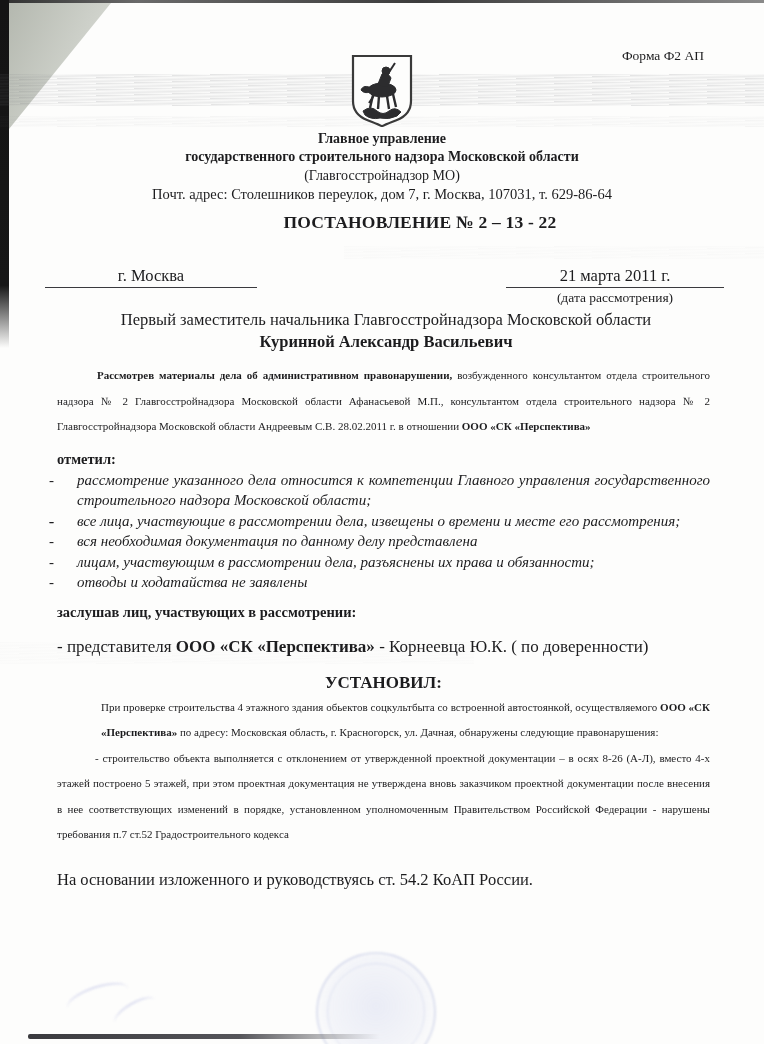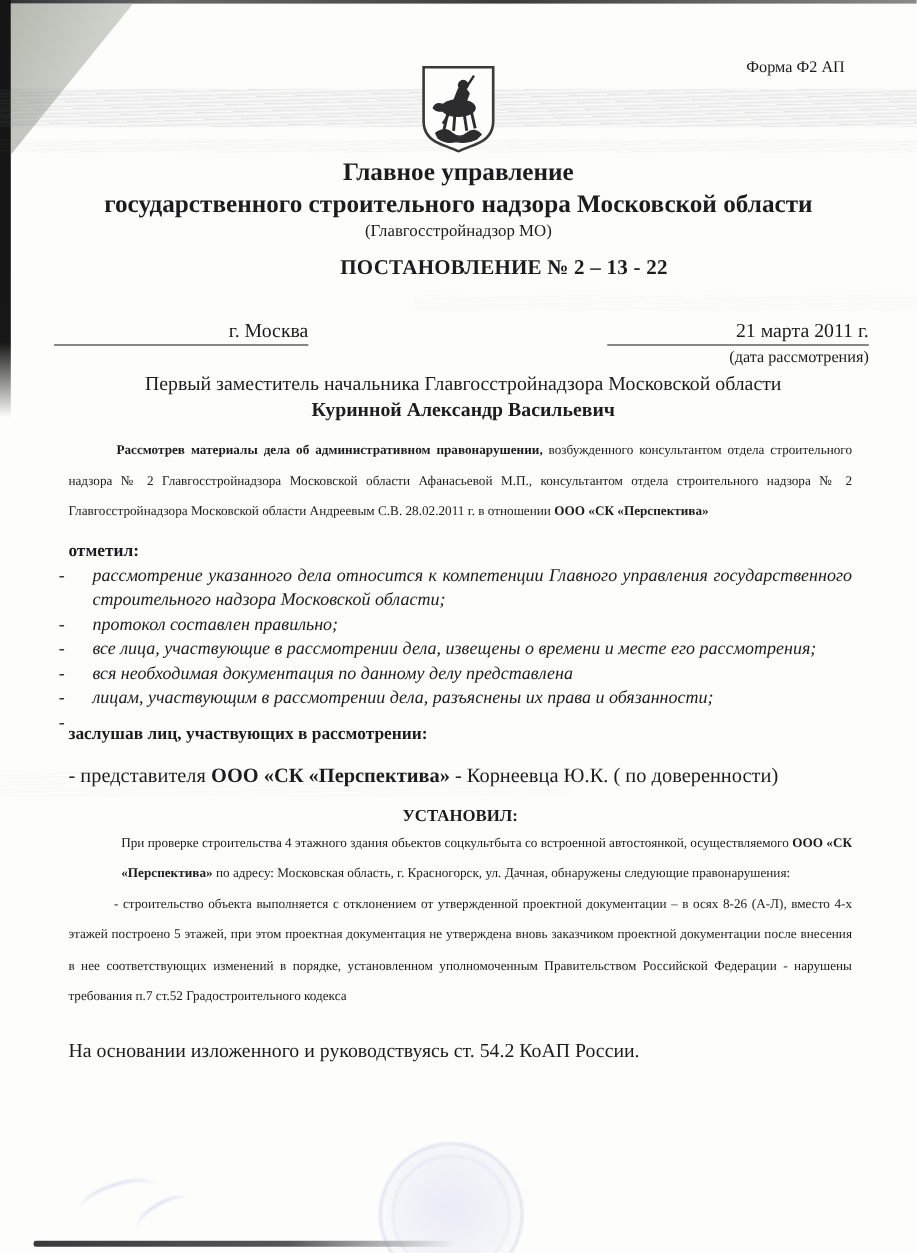--- a/index.html
+++ b/index.html
@@ -34,46 +34,46 @@
     background:linear-gradient(to right,#3a3a3e 0%,#55555a 60%,rgba(90,90,96,0) 100%);
     border-radius:2px;}
   .scribble{position:absolute;border-top:2px solid rgba(128,138,208,0.28);
     border-radius:50%;filter:blur(1px);}
   .scribble-1{left:66px;top:986px;width:64px;height:22px;transform:rotate(-18deg);}
   .scribble-2{left:112px;top:1002px;width:46px;height:16px;transform:rotate(-30deg);}
   
   .form-label{position:absolute;top:48px;right:60px;font-size:13.5px;}
   .emblem{position:absolute;top:53px;left:50%;transform:translateX(-50%);}
   .org-block{position:absolute;top:130px;left:0;width:100%;text-align:center;line-height:1.28;}
-  .org-line{font-weight:bold;font-size:21px;}
+  .org-line{font-weight:bold;font-size:14px;}
   .org-short{font-size:14px;margin-top:1px;}
   .org-address{font-size:14.5px;}
   .title-block{position:absolute;top:212px;left:0;width:100%;text-align:center;padding-left:38px;}
   .title-line1{font-weight:bold;font-size:17.5px;letter-spacing:.2px;}
   .title-line2{font-weight:bold;font-size:16.5px;margin-top:3px;}
   
   .place-date{position:absolute;top:266px;left:45px;right:40px;display:flex;justify-content:space-between;}
-  .pd-block{text-align:right;}
+  .pd-block{text-align:center;}
   .pd-place{width:212px;}
   .pd-date{width:218px;}
   .pd-value{display:block;font-size:16.5px;border-bottom:1.7px solid #3a3a3e;padding-bottom:1px;}
   .pd-caption{display:block;font-size:13.5px;padding-top:2px;}
   
   .official{position:absolute;top:309px;left:4px;width:100%;text-align:center;font-size:16.5px;line-height:1.32;}
   .official-name{font-weight:bold;}
   
   .content{position:absolute;top:363px;left:57px;width:653px;}
   .para{font-size:11px;line-height:25.5px;text-align:justify;margin:0;}
   .para-indent{text-indent:40px;}
   .noted-heading,.heard-heading{font-weight:bold;font-size:14.5px;margin-top:11px;}
   .noted-list{list-style:none;margin:2px 0 0 -10px;padding:0;font-style:italic;font-size:15px;line-height:20.5px;}
   .noted-list li{position:relative;padding-left:30px;text-align:justify;}
   .noted-list .dash{position:absolute;left:2px;top:0;font-style:normal;}
   .rep-line{font-size:17px;margin-top:16px;}
-  .established-heading{text-align:center;font-weight:bold;font-size:14px;margin-top:16px;}
+  .established-heading{text-align:center;font-weight:bold;font-size:17px;margin-top:16px;}
   .para-est1{margin-top:2px;margin-left:44px;}
   .para-est2{text-indent:38px;}
   .closing{font-size:16.5px;margin-top:22px;}
   b{font-weight:bold;}
 </style>
 </head>
 <body>
 
 <div class="scan-top-line"></div>
 <div class="scan-left-strip"></div>
@@ -104,20 +104,21 @@
       <line x1="44" y1="41" x2="47" y2="54" stroke-width="2.4"></line>
       <path d="M14 58 q8 -6 14 0 q6 5 12 0 q6 -5 12 1 l-4 4 q-8 4 -17 2 q-9 2 -15 -3 Z" stroke-width="1"></path>
     </g>
   </svg>
 </div>
 
 <div class="org-block">
   <div class="org-line">Главное управление</div>
   <div class="org-line">государственного строительного надзора  Московской области</div>
   <div class="org-short">(Главгосстройнадзор МО)</div>
+  <div class="org-address">Почт. адрес: Столешников переулок, дом 7, г. Москва, 107031, т. 629-86-64</div>
 </div>
 
 <div class="title-block">
   <div class="title-line1">ПОСТАНОВЛЕНИЕ № 2 – 13 - 22</div>
 </div>
 
 <div class="place-date">
   <div class="pd-block pd-place">
     <span class="pd-value">г. Москва</span>
   </div>
@@ -132,25 +133,25 @@
   <div class="official-name">Куринной Александр Васильевич</div>
 </div>
 
 <div class="content">
 
   <p class="para para-indent"><b>Рассмотрев материалы дела об административном правонарушении,</b><span> возбужденного консультантом отдела строительного надзора № 2 Главгосстройнадзора Московской области Афанасьевой М.П., консультантом отдела строительного надзора № 2 Главгосстройнадзора Московской области Андреевым С.В. 28.02.2011 г. в отношении </span><b>ООО «СК «Перспектива»</b></p>
 
   <div class="noted-heading">отметил:</div>
   <ul class="noted-list">
     <li><span class="dash">-</span><span>рассмотрение указанного дела относится к компетенции Главного управления государственного строительного надзора Московской области;</span></li>
-    <li><span class="dash">-</span><span>протокол составлен правильно;</span></li>
+    <li><span class="dash">-</span></li>
     <li><span class="dash">-</span><span>все лица, участвующие в рассмотрении дела, извещены о времени и месте его рассмотрения;</span></li>
     <li><span class="dash">-</span><span>вся необходимая документация по данному делу представлена</span></li>
     <li><span class="dash">-</span><span>лицам, участвующим в рассмотрении дела, разъяснены их права и обязанности;</span></li>
-    <li><span class="dash">-</span></li>
+    <li><span class="dash">-</span><span>отводы и ходатайства не заявлены</span></li>
   </ul>
 
   <div class="heard-heading">заслушав лиц, участвующих в рассмотрении:</div>
 
   <div class="rep-line"><span>- представителя </span><b>ООО «СК «Перспектива»</b><span> - Корнеевца Ю.К.  ( по доверенности)</span></div>
 
   <div class="established-heading">УСТАНОВИЛ:</div>
 
   <p class="para para-est1"><span>При проверке строительства 4 этажного здания обьектов соцкультбыта со встроенной автостоянкой, осуществляемого </span><b>ООО «СК «Перспектива»</b><span> по адресу: Московская область, г. Красногорск, ул. Дачная, обнаружены следующие правонарушения:</span></p>
 

